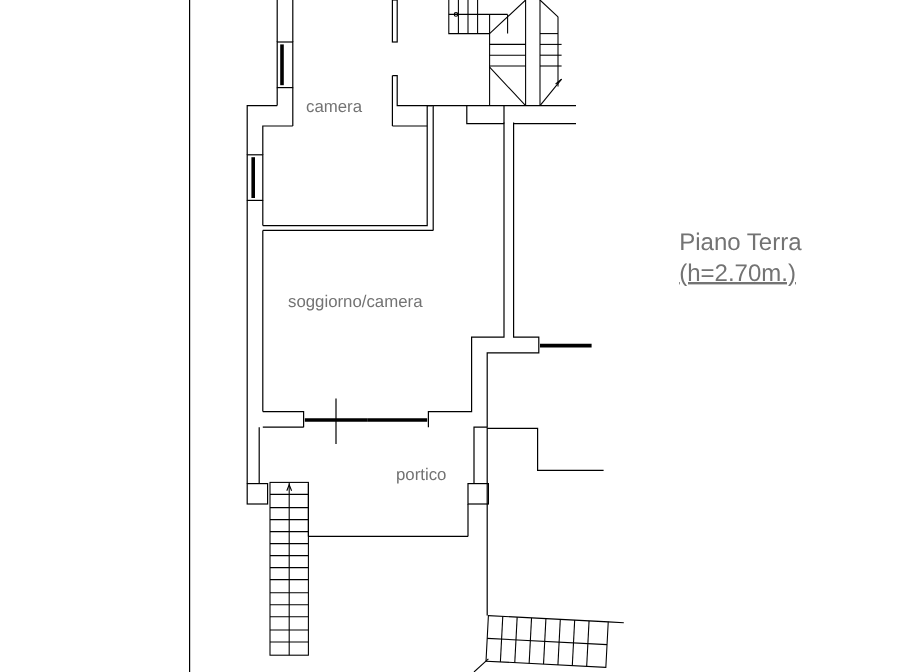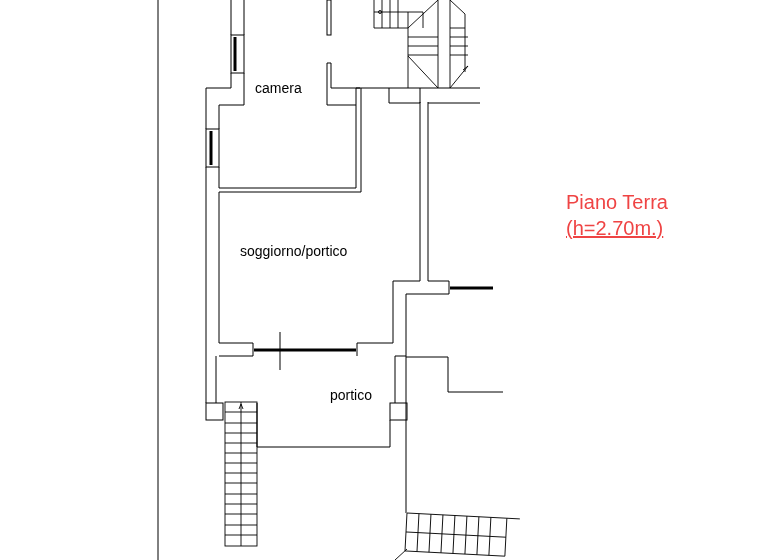--- a/index.html
+++ b/index.html
@@ -1,23 +1,23 @@
 <!DOCTYPE html>
 <html><head>
 <meta charset="utf-8">
 <style>
   html, body { margin: 0; padding: 0; background: #ffffff; }
   body { width: 768px; height: 560px; overflow: hidden; position: relative; }
   #plan { position: absolute; left: 0; top: 0; width: 768px; height: 560px; }
   .w { fill: none; stroke: #000; stroke-width: 1; }
   .glass { fill: none; stroke: #000; stroke-width: 3; }
   .stair { fill: none; stroke: #000; stroke-width: 0.9; }
-  .lbl { position: absolute; font-family: "Liberation Sans", sans-serif; color: #000000; white-space: nowrap; }
+  .lbl { position: absolute; font-family: "Liberation Sans", sans-serif; color: #737373; white-space: nowrap; }
   .room { font-size: 14px; font-weight: normal; }
-  .title { font-size: 20px; line-height: 25px; color: #ef4444; }
+  .title { font-size: 20px; line-height: 25px; color: #737373; }
 </style>
 </head>
 <body>
 
 <svg id="plan" viewBox="0 0 768 560" xmlns="http://www.w3.org/2000/svg">
 
   <line class="w" x1="158" y1="0" x2="158" y2="560"></line>
 
   <g>
 
@@ -139,17 +139,17 @@
     <line class="stair" x1="450" y1="28" x2="465" y2="28"></line>
     <line class="stair" x1="450" y1="37" x2="468" y2="37"></line>
     <line class="stair" x1="450" y1="46" x2="468" y2="46"></line>
     <line class="stair" x1="450" y1="55" x2="468" y2="55"></line>
     <line class="stair" x1="450" y1="88" x2="468" y2="66"></line>
     <line class="stair" x1="463" y1="70" x2="468" y2="66"></line>
   </g>
 </svg>
 
 <div class="lbl room" style="left:255px; top:80px;">camera</div>
-<div class="lbl room" style="left:240px; top:243px;">soggiorno/portico</div>
+<div class="lbl room" style="left:240px; top:243px;">soggiorno/camera</div>
 <div class="lbl room" style="left:297px; top:387px;padding-left:33px;">portico</div>
 
 <div class="lbl title" style="left:566px; top:190px;">Piano Terra</div>
 <div class="lbl title" style="left:566px; top:216px;text-decoration:underline;">(h=2.70m.)</div>
 
 </body></html>

